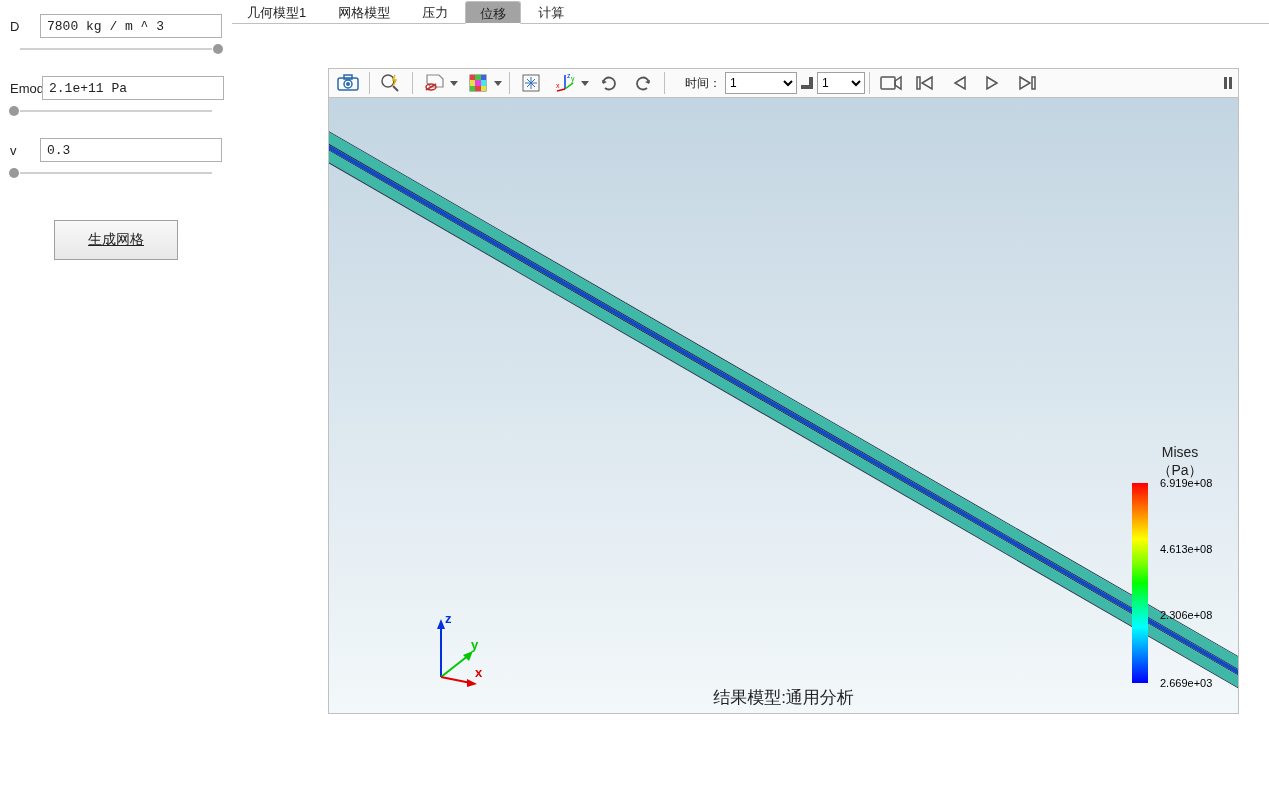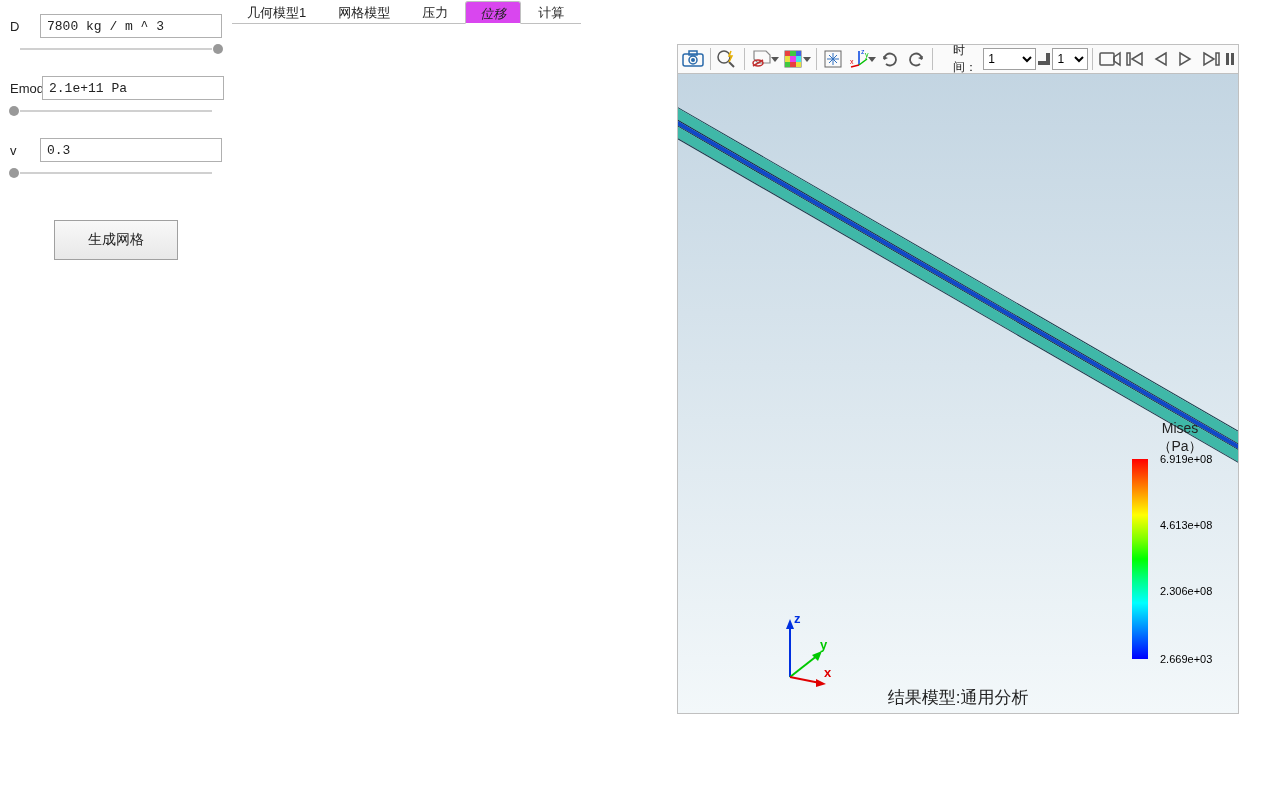--- a/index.html
+++ b/index.html
@@ -60,26 +60,27 @@
     .action-btn {
       display: block;
       width: 124px;
       height: 40px;
       margin: 0 auto 26px auto;
       background: linear-gradient(#f8f8f8,#e8e8e8);
       border: 1px solid #a0a0a0;
       font-size: 14px;
       color: #222;
       cursor: pointer;
+      text-decoration: underline;
     }
     .action-btn:first-of-type { margin-top: 40px; }
     .main {
       flex: 1;
       display: flex;
-      flex-direction: row;
+      flex-direction: column;
       background: #fff;
       position: relative;
     }
     .tabs {
       display: flex;
       border-bottom: 1px solid #c0c0c0;
       height: 24px;
     }
     .tab {
       padding: 3px 14px;
@@ -90,22 +91,21 @@
       margin-right: 2px;
       cursor: pointer;
       background: #fff;
     }
     .tab.active {
       border: 1px solid #c0c0c0;
       border-bottom: 1px solid #fff;
       border-radius: 3px 3px 0 0;
       position: relative;
       top: 1px;
-      background: #d946ef;
-      font-style: italic;
+      background: #a3a3a3;
     }
     .tab-content {
       flex: 1;
       position: relative;
       background: #fff;
     }
     .viewport-wrapper {
       position: absolute;
       top: 44px;
       left: 96px;

